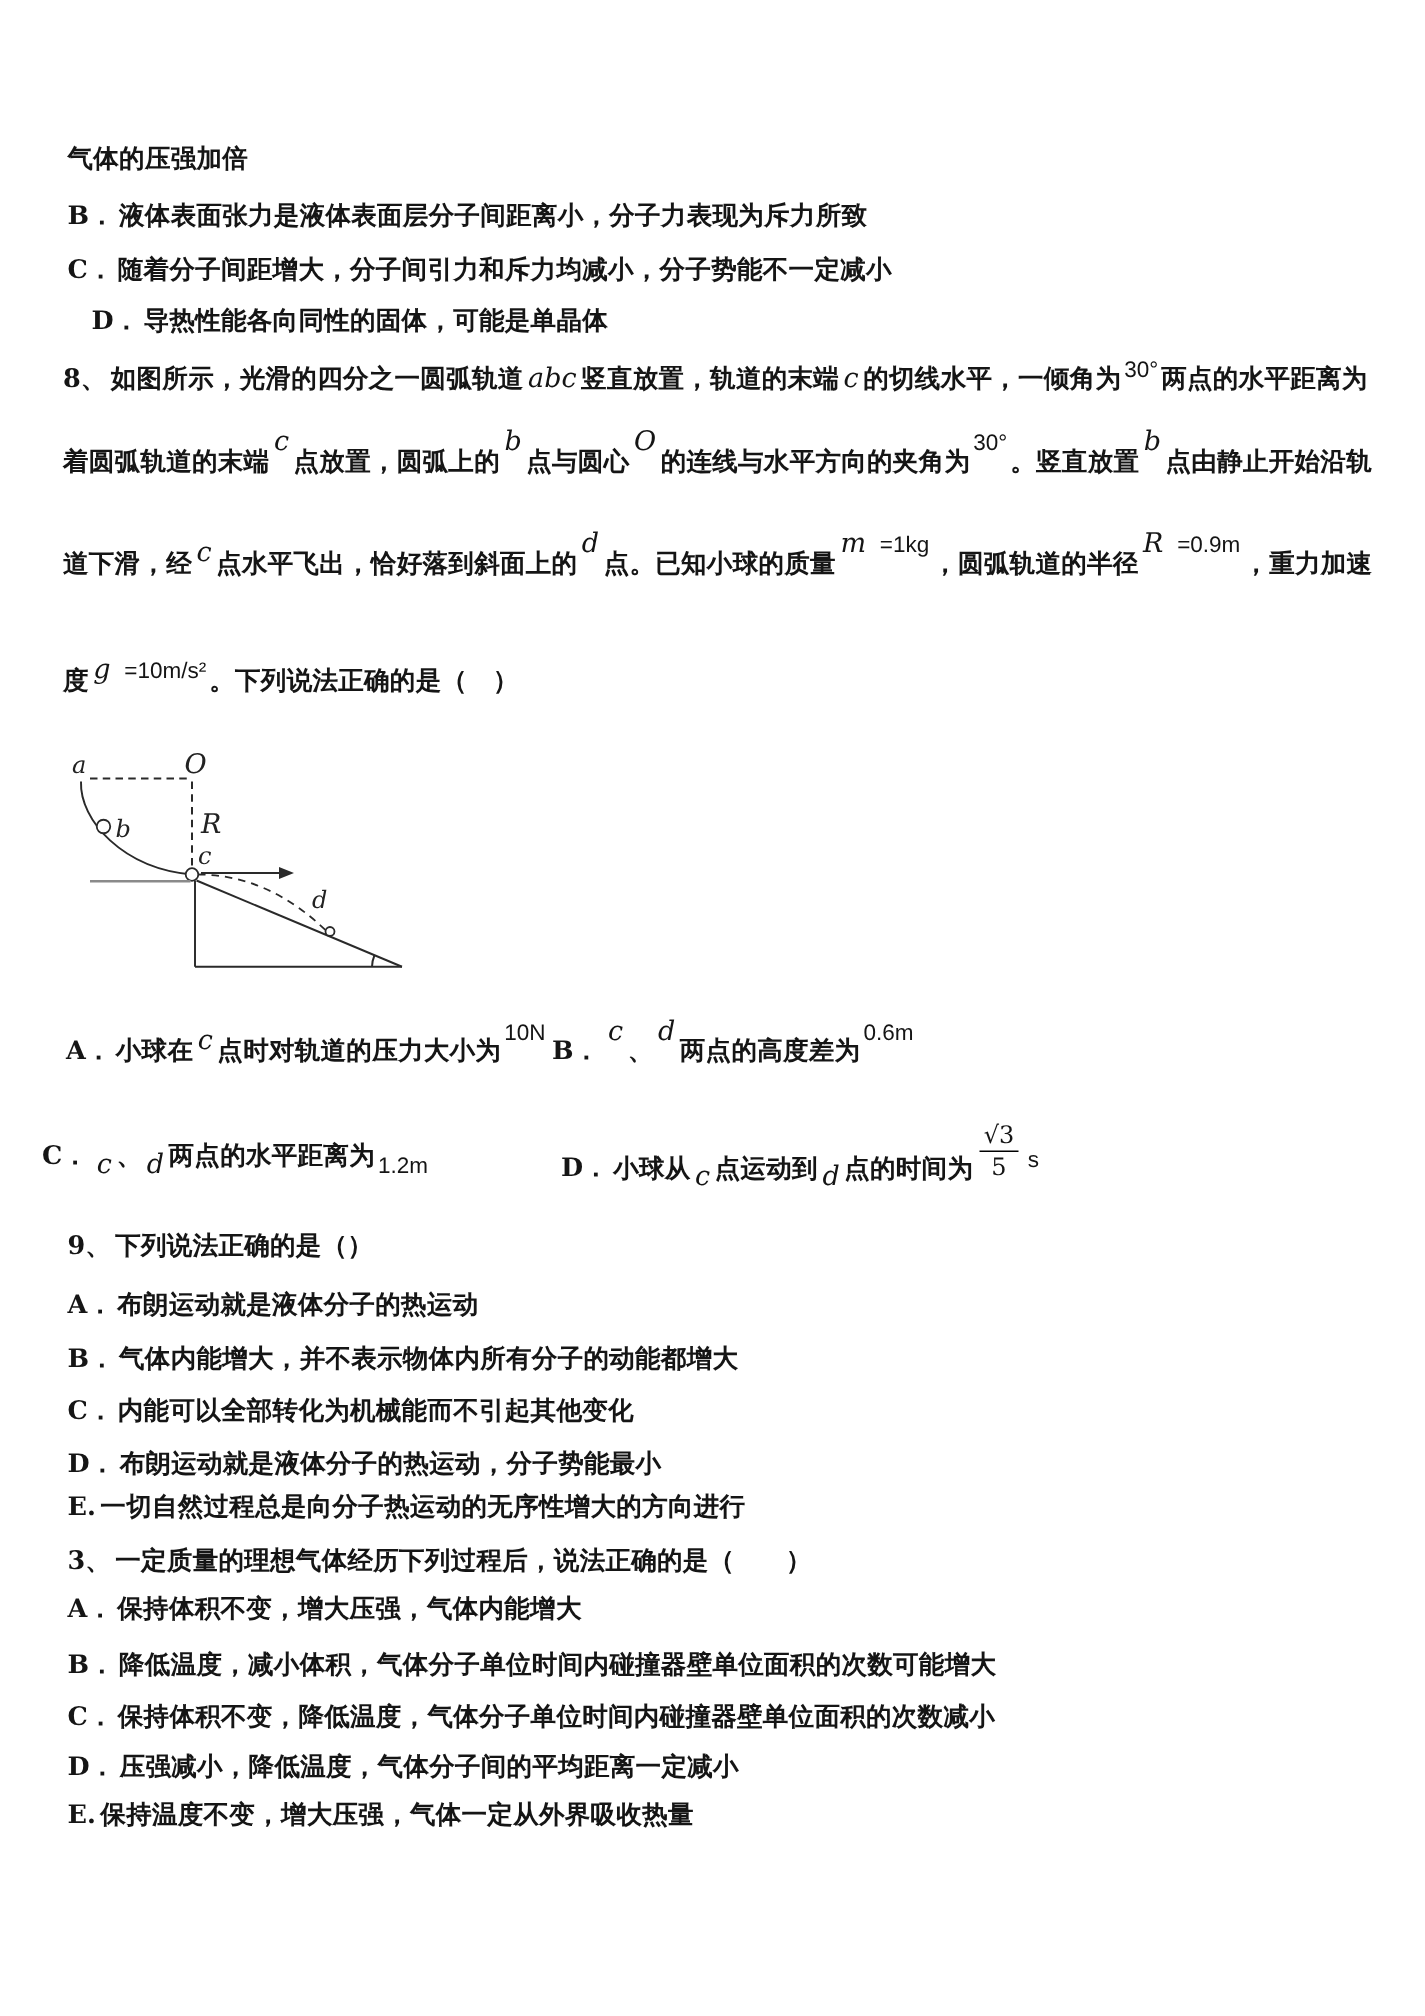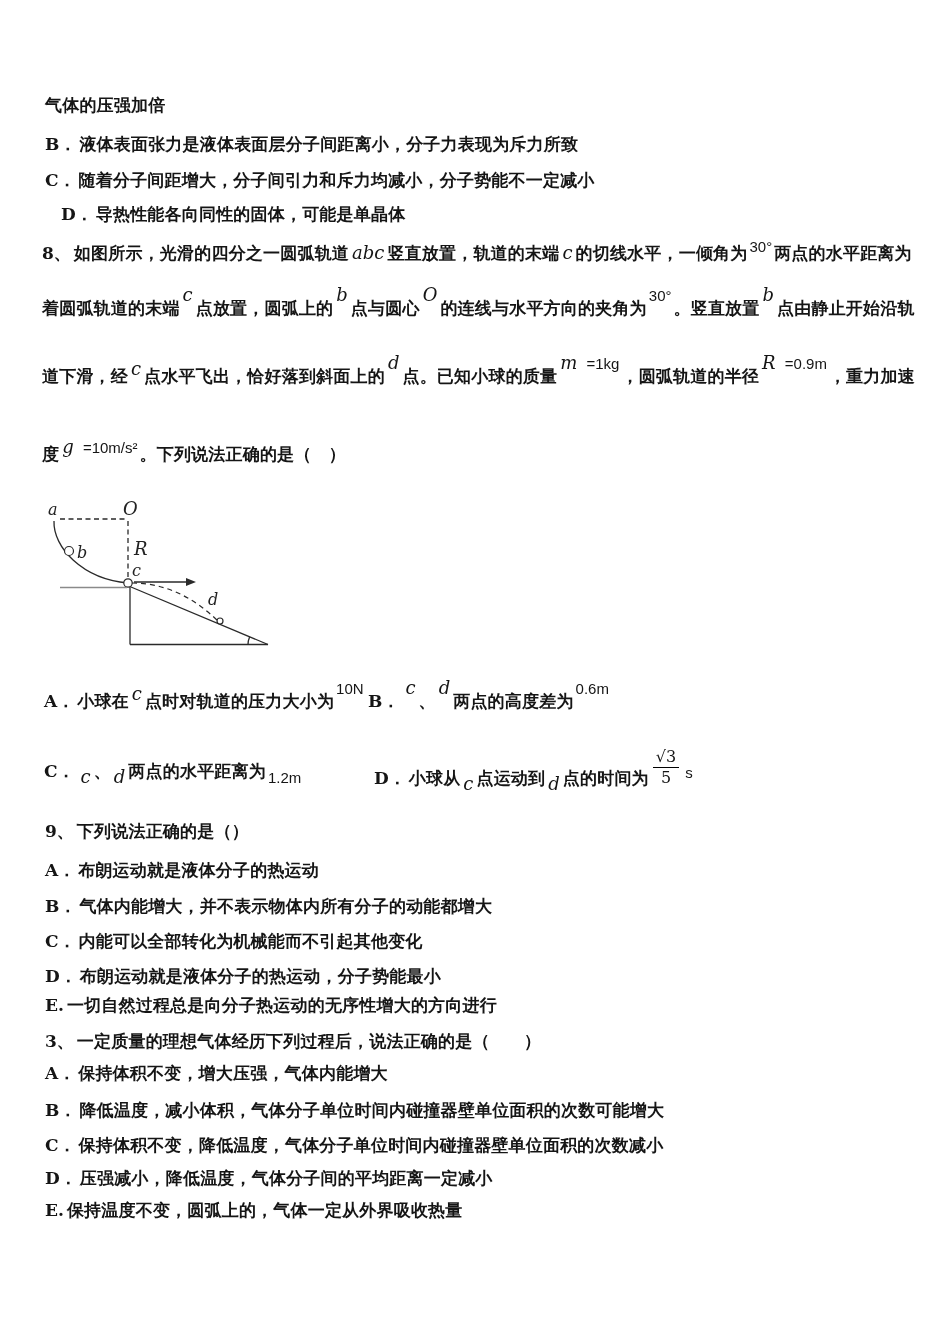--- a/index.html
+++ b/index.html
@@ -70,32 +70,32 @@
   <text x="37" y="61" class="flab">b</text>
   <text x="94" y="58" class="flab flabO">R</text>
   <text x="92" y="79" class="flab">c</text>
   <text x="168" y="108" class="flab">d</text>
 </svg>
 
 <div class="line" style="top:690px;left:44px"><span class="lb">A．</span><span class="cn">小球在</span><span class="it supS">c</span><span class="cn">点时对轨道的压力大小为</span><span class="rm sup">10N</span></div>
 
 <div class="line" style="top:690px;left:368px"><span class="lb">B．</span><span class="it sup">c</span><span class="cn">、</span><span class="it sup">d</span><span class="cn">两点的高度差为</span><span class="rm sup">0.6m</span></div>
 
-<div class="line" style="top:760px;left:44px"><span class="lb">C．</span><span class="it sub">c</span><span class="cn">、</span><span class="it sub">d</span><span class="cn">两点的水平距离为</span><span class="rm sub">1.2m</span></div>
+<div class="line" style="top:760px;left:28px"><span class="lb">C．</span><span class="it sub">c</span><span class="cn">、</span><span class="it sub">d</span><span class="cn">两点的水平距离为</span><span class="rm sub">1.2m</span></div>
 
 <div class="line" style="top:760px;left:374px"><span class="lb">D．</span><span class="cn">小球从</span><span class="it sub">c</span><span class="cn">点运动到</span><span class="it sub">d</span><span class="cn">点的时间为</span><span class="frac">
       <span class="num">√3</span>
       <span class="den">5</span>
     </span><span class="rm fracunit">s</span></div>
 
 <div class="line" style="top:820px;left:45px"><span class="lb">9、</span><span class="cn">下列说法正确的是（）</span></div>
 <div class="line" style="top:859px;left:45px"><span class="lb">A．</span><span class="cn">布朗运动就是液体分子的热运动</span></div>
 <div class="line" style="top:895px;left:45px"><span class="lb">B．</span><span class="cn">气体内能增大，并不表示物体内所有分子的动能都增大</span></div>
 <div class="line" style="top:930px;left:45px"><span class="lb">C．</span><span class="cn">内能可以全部转化为机械能而不引起其他变化</span></div>
 <div class="line" style="top:965px;left:45px"><span class="lb">D．</span><span class="cn">布朗运动就是液体分子的热运动，分子势能最小</span></div>
 <div class="line" style="top:994px;left:45px"><span class="lb">E.</span><span class="cn">一切自然过程总是向分子热运动的无序性增大的方向进行</span></div>
 
 <div class="line" style="top:1030px;left:45px"><span class="lb">3、</span><span class="cn">一定质量的理想气体经历下列过程后，说法正确的是（　　）</span></div>
 <div class="line" style="top:1062px;left:45px"><span class="lb">A．</span><span class="cn">保持体积不变，增大压强，气体内能增大</span></div>
 <div class="line" style="top:1099px;left:45px"><span class="lb">B．</span><span class="cn">降低温度，减小体积，气体分子单位时间内碰撞器壁单位面积的次数可能增大</span></div>
 <div class="line" style="top:1134px;left:45px"><span class="lb">C．</span><span class="cn">保持体积不变，降低温度，气体分子单位时间内碰撞器壁单位面积的次数减小</span></div>
 <div class="line" style="top:1167px;left:45px"><span class="lb">D．</span><span class="cn">压强减小，降低温度，气体分子间的平均距离一定减小</span></div>
-<div class="line" style="top:1199px;left:45px"><span class="lb">E.</span><span class="cn">保持温度不变，圆弧上的，气体一定从外界吸收热量</span></div>
+<div class="line" style="top:1199px;left:45px"><span class="lb">E.</span><span class="cn">保持温度不变，增大压强，气体一定从外界吸收热量</span></div>
 
 </body></html>

